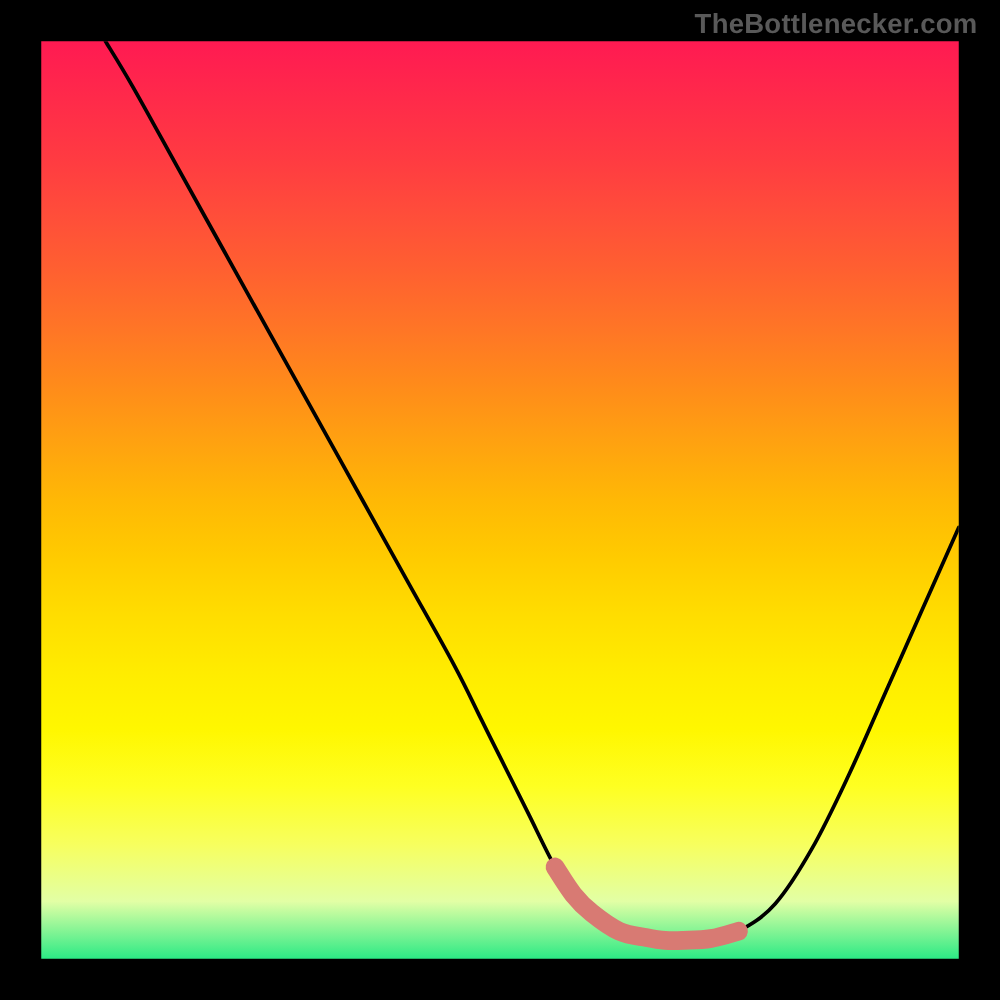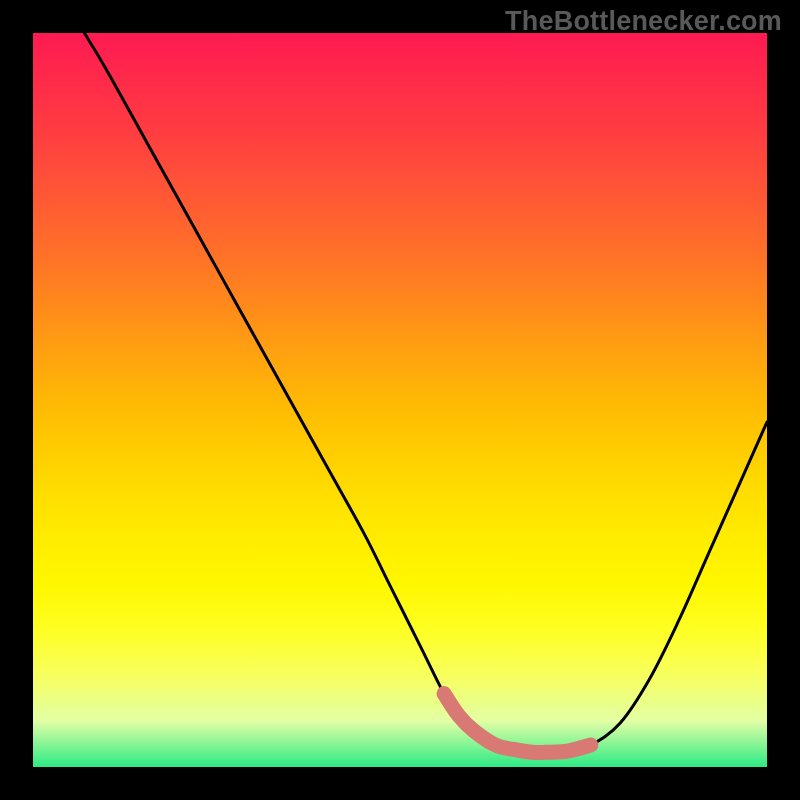--- a/index.html
+++ b/index.html
@@ -49,21 +49,21 @@
     position: absolute;
     left: 33px;
     top: 33px;
     width: 734px;
     height: 734px;
   }
   .watermark {
     position: absolute;
     top: 6px;
     right: 18px;
-    font-size: 27px;
+    font-size: 22px;
     font-weight: 600;
     color: #595959;
     letter-spacing: 0.2px;
     user-select: none;
   }
 </style>
 </head>
 <body>
 
 <div class="stage">

